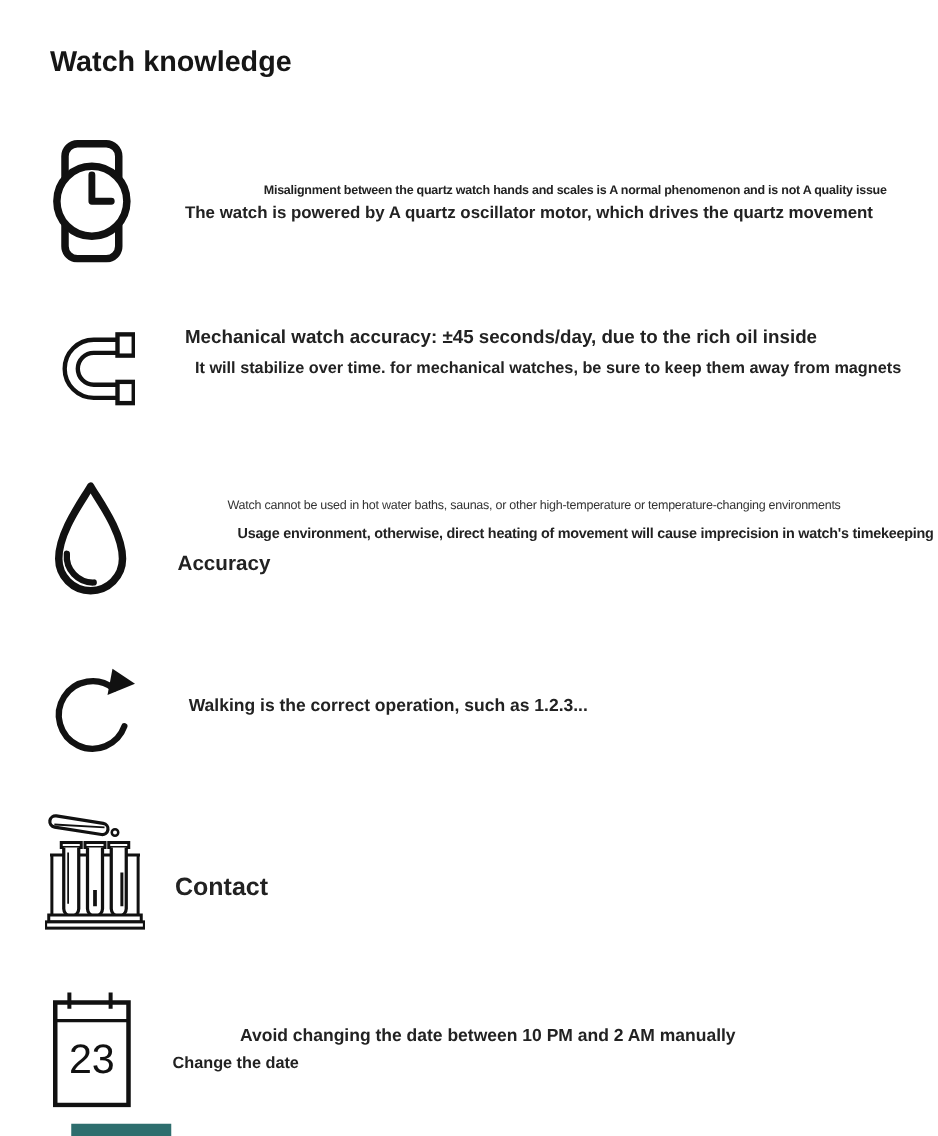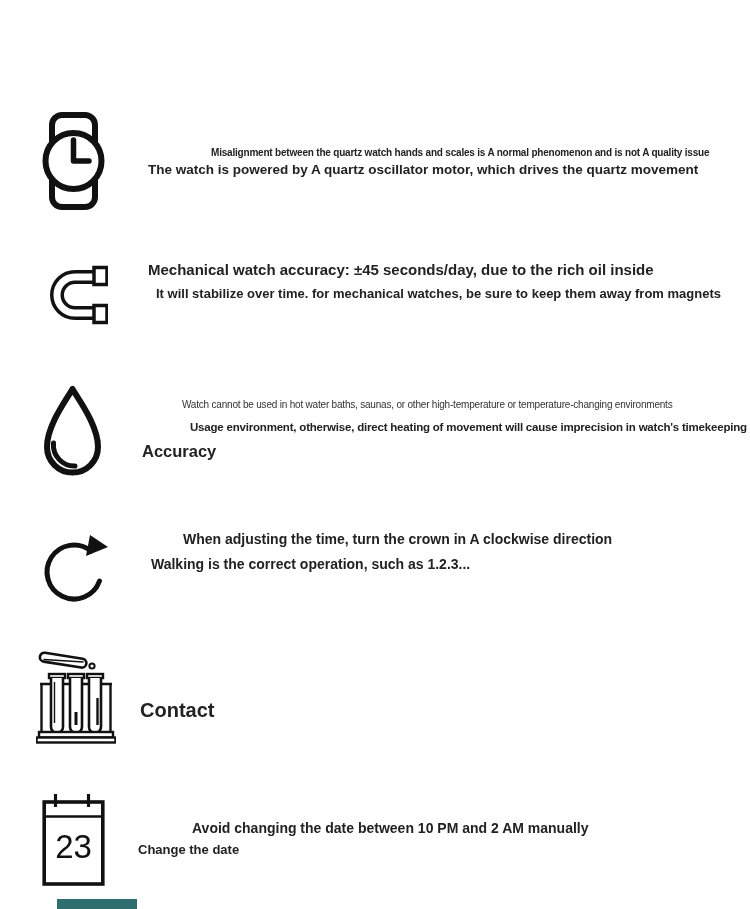--- a/index.html
+++ b/index.html
@@ -14,20 +14,21 @@
   .icon svg{display:block;width:100%;height:100%;}
   .daynum{position:absolute;left:0;top:37px;width:100%;text-align:center;
     font-size:33px;font-weight:400;color:#111;letter-spacing:0;}
   .wmbar{position:absolute;left:57px;top:899px;width:80px;height:10px;}
 </style>
 </head>
 <body>
 
 <div class="page">
 
+  <div class="ln b" style="left:40px;top:36px;font-size:23px;color:#161616">Watch knowledge</div>
 
   <div class="icon" style="left:42px;top:112px;width:63px;height:98px">
     <svg viewBox="0 0 63 98" xmlns="http://www.w3.org/2000/svg">
       <rect x="10" y="3" width="43" height="92" rx="10" fill="none" stroke="currentColor" stroke-width="6"></rect>
       <circle cx="31.5" cy="49" r="28" fill="#fff" stroke="currentColor" stroke-width="6"></circle>
       <path d="M31.5 49 L31.5 28 M31.5 49 L47 49" fill="none" stroke="currentColor" stroke-width="5.5" stroke-linecap="round"></path>
     </svg>
   </div>
   <div class="ln b sm" style="left:167px;top:147px;font-size:10px">Misalignment between the quartz watch hands and scales is A normal phenomenon and is not A quality issue</div>
   <div class="ln b" style="left:148px;top:162px;font-size:13.5px">The watch is powered by A quartz oscillator motor, which drives the quartz movement</div>
@@ -52,21 +53,20 @@
   <div class="ln sm" style="left:138px;top:399px;font-size:10px;color:#333">Watch cannot be used in hot water baths, saunas, or other high-temperature or temperature-changing environments</div>
   <div class="ln b sm" style="left:146px;top:421px;font-size:11.5px">Usage environment, otherwise, direct heating of movement will cause imprecision in watch's timekeeping</div>
   <div class="ln b" style="left:142px;top:442px;font-size:16.5px">Accuracy</div>
 
   <div class="icon" style="left:42px;top:527px;width:68px;height:82px">
     <svg viewBox="0 0 68 82" xmlns="http://www.w3.org/2000/svg">
       <path d="M49 24 A27 27 0 1 0 57.5 54" fill="none" stroke="currentColor" stroke-width="5" stroke-linecap="round"></path>
       <polygon points="44,29 66,20 48,8" fill="currentColor"></polygon>
     </svg>
   </div>
-  <div class="ln b" style="left:183px;top:531px;font-size:14px">When adjusting the time, turn the crown in A clockwise direction</div>
   <div class="ln b" style="left:151px;top:556px;font-size:14px">Walking is the correct operation, such as 1.2.3...</div>
 
   <div class="icon" style="left:36px;top:648px;width:80px;height:97px">
     <svg viewBox="0 0 80 97" xmlns="http://www.w3.org/2000/svg">
       <g transform="rotate(9 4 8)">
         <rect x="4" y="4" width="47" height="9" rx="4.5" fill="#fff" stroke="currentColor" stroke-width="2.6"></rect>
         <line x1="8" y1="11" x2="48" y2="7" stroke="currentColor" stroke-width="1.5"></line>
       </g>
       <circle cx="56" cy="18" r="2.6" fill="#fff" stroke="currentColor" stroke-width="2"></circle>
       <line x1="4" y1="36" x2="76" y2="36" stroke="currentColor" stroke-width="2.4"></line>

